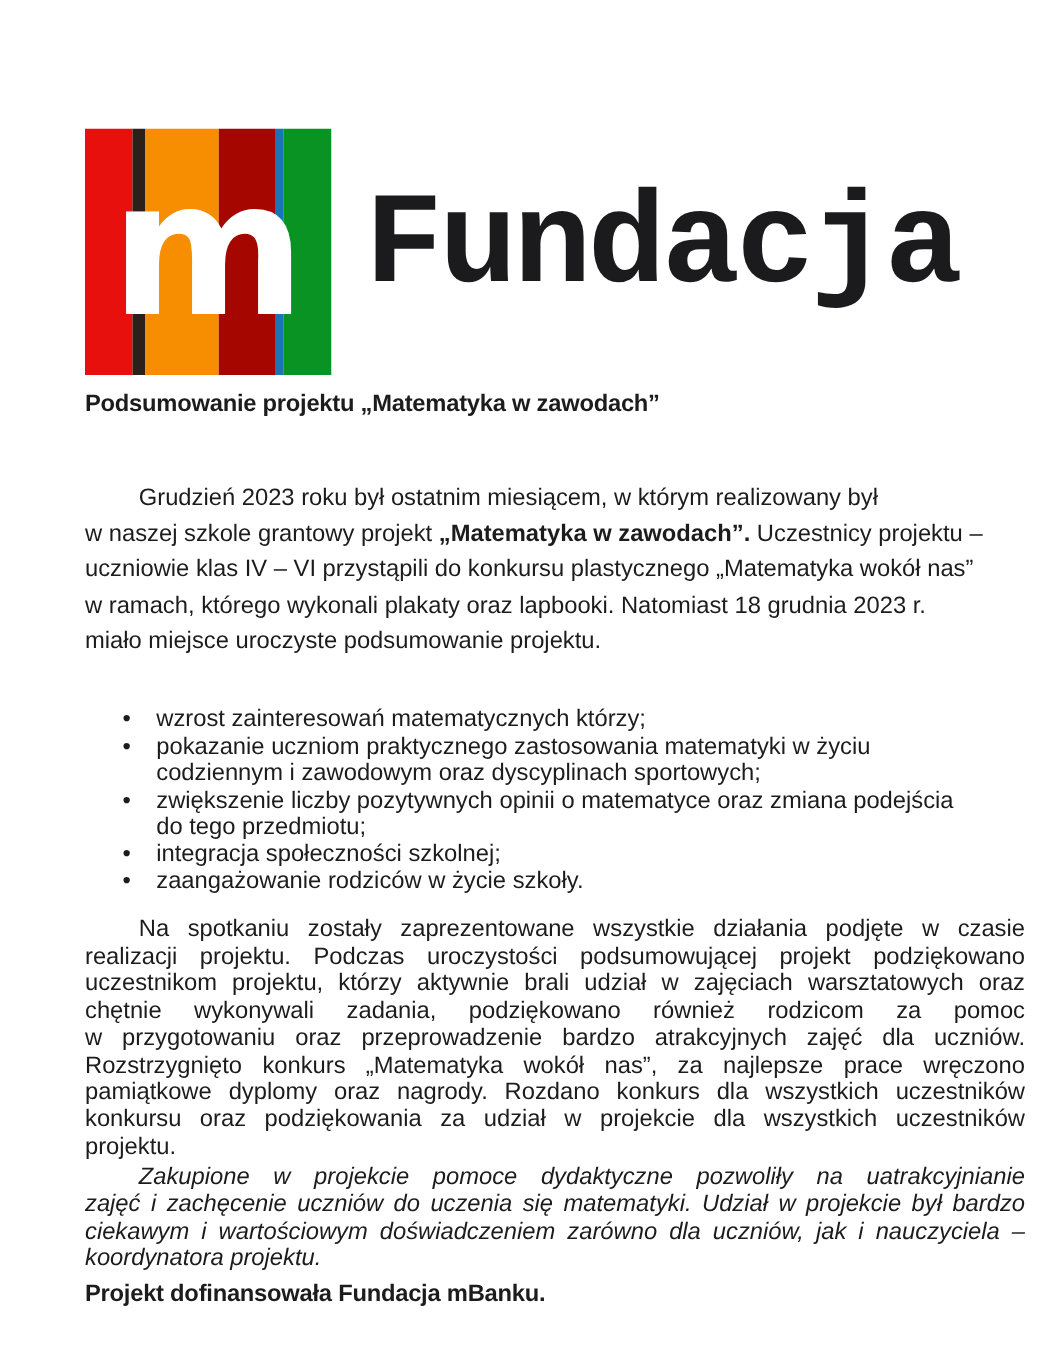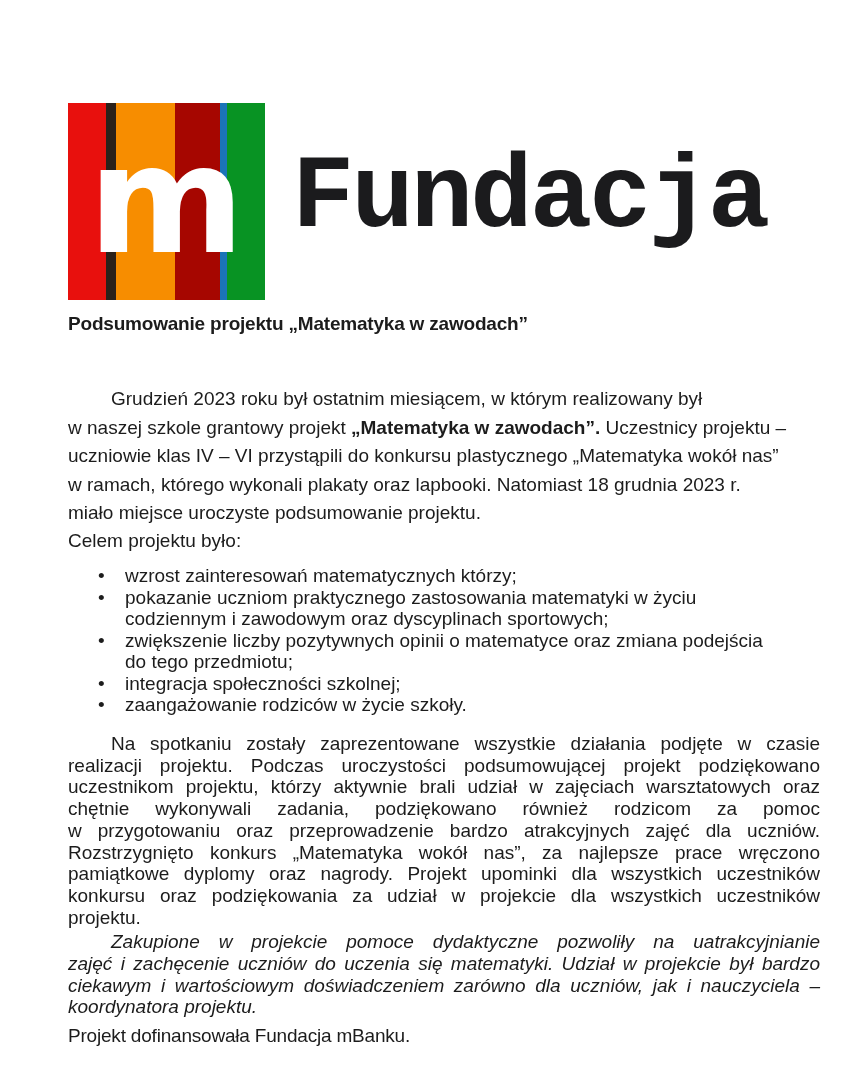--- a/index.html
+++ b/index.html
@@ -45,21 +45,21 @@
   .goals{top:565px;line-height:21.5px;}
   .goal-item{position:relative;padding-left:57px;}
   .goal-item .bullet{
     position:absolute;left:30px;top:0;
     font-size:19px;line-height:21.5px;
   }
   .p-summary{top:733px;line-height:21.7px;}
   .p-closing{top:931px;line-height:21.8px;font-style:italic;}
   .doc-footer{
     position:absolute;left:68px;top:1024px;
-    font-size:19px;font-weight:normal;letter-spacing:-0.2px;line-height:23px;
+    font-size:19px;font-weight:bold;letter-spacing:-0.2px;line-height:23px;
     white-space:nowrap;
   }
   .line{min-height:1em;}
   .indent{padding-left:43px;}
   .just{text-align:justify;text-align-last:justify;}
   .b{font-weight:bold;}
 </style>
 </head>
 <body>
 
@@ -79,21 +79,20 @@
   <div class="doc-title">Podsumowanie projektu „Matematyka w zawodach”</div>
 
   <div class="para p-intro">
     <div class="line indent">Grudzień 2023 roku był ostatnim miesiącem, w którym realizowany był</div>
     <div class="line"><span>w naszej szkole grantowy projekt </span><span class="b">„Matematyka w zawodach”.</span><span> Uczestnicy projektu –</span></div>
     <div class="line">uczniowie klas IV – VI przystąpili do konkursu plastycznego „Matematyka wokół nas”</div>
     <div class="line">w ramach, którego wykonali plakaty oraz lapbooki. Natomiast 18 grudnia 2023 r.</div>
     <div class="line">miało miejsce uroczyste podsumowanie projektu.</div>
   </div>
 
-  <div class="goals-head">Celem projektu było:</div>
 
   <div class="para goals">
     <div class="goal-item">
       <span class="bullet">•</span>
       <div class="line">wzrost zainteresowań matematycznych którzy;</div>
     </div>
     <div class="goal-item">
       <span class="bullet">•</span>
       <div class="line">pokazanie uczniom praktycznego zastosowania matematyki w życiu</div>
       <div class="line">codziennym i zawodowym oraz dyscyplinach sportowych;</div>
@@ -113,21 +112,21 @@
     </div>
   </div>
 
   <div class="para p-summary">
     <div class="line just indent">Na spotkaniu zostały zaprezentowane wszystkie działania podjęte w czasie</div>
     <div class="line just">realizacji projektu. Podczas uroczystości podsumowującej projekt podziękowano</div>
     <div class="line just">uczestnikom projektu, którzy aktywnie brali udział w zajęciach warsztatowych oraz</div>
     <div class="line just">chętnie wykonywali zadania, podziękowano również rodzicom za pomoc</div>
     <div class="line just">w przygotowaniu oraz przeprowadzenie bardzo atrakcyjnych zajęć dla uczniów.</div>
     <div class="line just">Rozstrzygnięto konkurs „Matematyka wokół nas”, za najlepsze prace wręczono</div>
-    <div class="line just">pamiątkowe dyplomy oraz nagrody. Projekt upominki dla wszystkich uczestników</div>
+    <div class="line just">pamiątkowe dyplomy oraz nagrody. Rozdano konkurs dla wszystkich uczestników</div>
     <div class="line just">konkursu oraz podziękowania za udział w projekcie dla wszystkich uczestników</div>
     <div class="line">projektu.</div>
   </div>
 
   <div class="para p-closing">
     <div class="line just indent">Zakupione w projekcie pomoce dydaktyczne pozwoliły na uatrakcyjnianie</div>
     <div class="line just">zajęć i zachęcenie uczniów do uczenia się matematyki. Udział w projekcie był bardzo</div>
     <div class="line just">ciekawym i wartościowym doświadczeniem zarówno dla uczniów, jak i nauczyciela –</div>
     <div class="line">koordynatora projektu.</div>
   </div>

